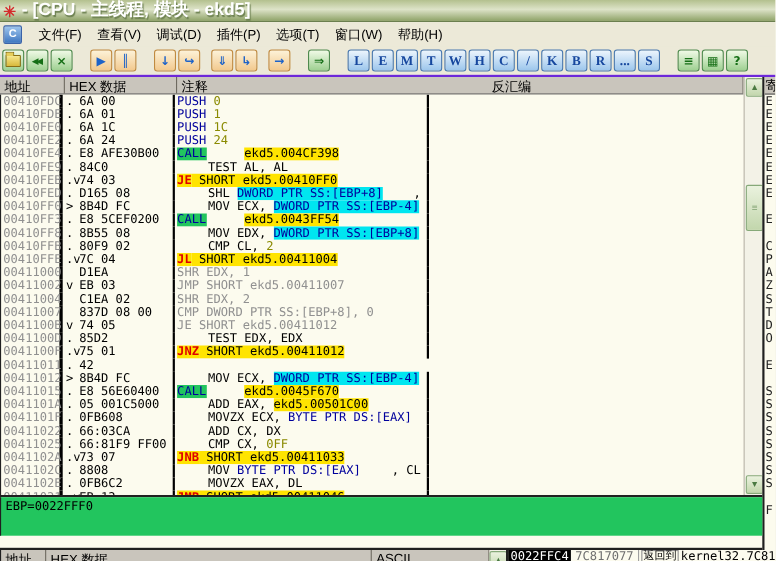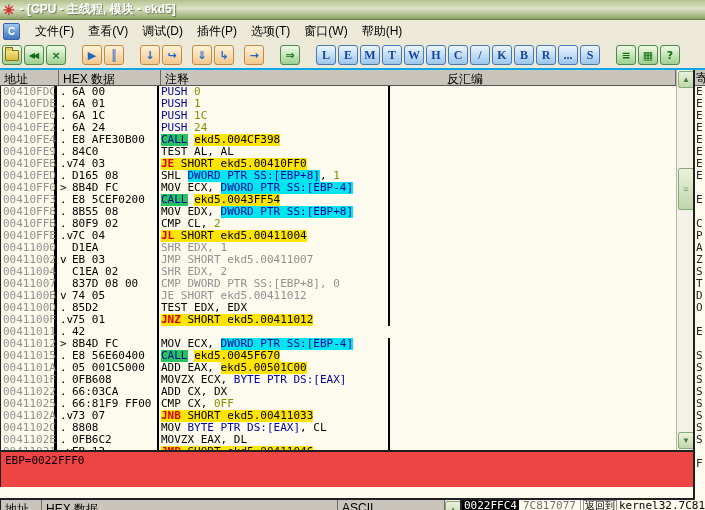--- a/index.html
+++ b/index.html
@@ -4,21 +4,21 @@
 <style>
   html,body{margin:0;padding:0;}
   #screen{position:relative;width:705px;height:510px;background:#ECE9D8;overflow:hidden;
     font-family:"Liberation Sans",sans-serif;font-size:12px;cursor:default;}
 
   
   .titlebar{position:absolute;left:0;top:0;width:705px;height:20px;
     background:linear-gradient(to bottom,#B3C08E 0%,#DDE3C8 45%,#8FA368 100%);
     border-bottom:1px solid #6B7F4F;display:flex;align-items:center;padding-left:3px;box-sizing:border-box;}
   .title-icon{color:#D42B2B;font-size:14px;line-height:14px;margin-right:5px;font-weight:bold;}
-  .title-text{color:#FFFFFF;font-weight:bold;font-size:12px;text-shadow:1px 1px 1px #6B7F4F;white-space:nowrap;}
+  .title-text{color:#FFFFFF;font-weight:bold;font-size:16px;text-shadow:1px 1px 1px #6B7F4F;white-space:nowrap;}
 
   
   .menubar{position:absolute;left:0;top:21px;width:705px;height:21px;background:#ECE9D8;
     display:flex;align-items:center;padding-left:3px;box-sizing:border-box;}
   .cpu-win-icon{width:15px;height:15px;border:1px solid #3A62A8;border-radius:2px;margin-right:8px;
     background:linear-gradient(to bottom,#9FC6EE,#3E76C0);color:#fff;font-weight:bold;font-size:10px;
     display:flex;align-items:center;justify-content:center;}
   .menu-item{padding:2px 7px;color:#000;white-space:nowrap;}
 
   
@@ -33,39 +33,39 @@
     font-family:"Liberation Serif",serif;font-size:12px;}
   .gap{width:14px;}
   .gap-s{width:8px;}
   .folder-shape{position:relative;width:12px;height:9px;background:linear-gradient(#F6E68A,#D8B93C);
     border:1px solid #8A6E14;border-radius:1px;}
   .folder-shape::before{content:"";position:absolute;left:-1px;top:-4px;width:6px;height:3px;
     background:#E6CE5C;border:1px solid #8A6E14;border-bottom:none;border-radius:1px 1px 0 0;}
   .rw{font-size:8px;letter-spacing:-2px;padding-right:2px;}
 
   
-  #cpu{position:absolute;left:0;top:68px;width:705px;height:442px;border-top:2px solid #0ea5e9;box-sizing:border-box;background:#FCFBEE;}
+  #cpu{position:absolute;left:0;top:68px;width:705px;height:442px;border-top:2px solid #6d28d9;box-sizing:border-box;background:#FCFBEE;}
   .mono{font-family:"DejaVu Sans Mono",monospace;font-size:11px;}
 
   .colhead{position:absolute;left:0;top:0;width:676px;height:16px;background:#C9C5BC;
     border-bottom:1px solid #555;display:flex;box-sizing:border-box;color:#000;}
   .colhead .hc{padding:1px 0 0 4px;box-sizing:border-box;border-right:1px solid #6E6A60;white-space:nowrap;overflow:hidden;}
   .hc.h-addr{width:59px;}
   .hc.h-hex{width:102px;}
   .hc.h-dis{width:233px;}
   .hc.h-com{flex:1;border-right:none;}
 
   #rows{position:absolute;left:0;top:16px;width:676px;height:364px;overflow:hidden;background:#FCFBEE;border-left:1px solid #202020;box-sizing:border-box;}
   .drow{display:flex;height:12px;line-height:12px;white-space:pre;justify-content:center;}
   .c-addr{width:56px;padding-left:2px;box-sizing:border-box;color:#909090;border-right:3px solid #000;flex:none;}
   .c-mark{width:15px;padding-left:3px;box-sizing:border-box;color:#000;flex:none;}
   .c-hex{width:85px;color:#000;border-right:2px solid #000;flex:none;}
   .c-dis{width:231px;padding-left:2px;box-sizing:border-box;border-right:2px solid #000;flex:none;overflow:hidden;}
   .c-com{flex:1;}
-  .sg-k{color:#000;}
+  .sg-k{color:#000;margin-left:28px;}
   .sg-b{color:#00009C;}
   .sg-n{color:#8A8A00;}
   .sg-g{color:#909090;}
   .sg-s{color:#00009C;background:#00E6F0;}
   .sg-y{color:#000;background:#FFE400;}
   .sg-jr{color:#DE0000;background:#FFE400;font-weight:bold;}
   .sg-jy{color:#000;background:#FFE400;}
   .sg-cm{color:#00009C;background:#22c55e;}
 
   
@@ -82,21 +82,21 @@
   
   .regpane{position:absolute;left:693px;top:0;width:12px;height:430px;border-left:2px solid #202020;background:#FCFBEE;box-sizing:border-box;overflow:hidden;}
   .reghead{height:16px;background:#C9C5BC;border-bottom:1px solid #555;box-sizing:border-box;color:#000;
     font-size:12px;overflow:hidden;white-space:nowrap;padding-left:1px;}
   .regrow{height:12px;line-height:12px;color:#222;padding-left:1px;}
 
   
   .divider{position:absolute;left:0;width:693px;height:2px;background:#202020;}
   .d1{top:380px;}
   .d2{top:428px;}
-  .infopane{position:absolute;left:0;top:382px;width:693px;height:35px;background:#ef4444;
+  .infopane{position:absolute;left:0;top:382px;width:693px;height:35px;background:#22c55e;
     border-left:1px solid #202020;box-sizing:border-box;color:#000;padding:2px 0 17px 4px;}
 
   
   .bottomstrip{position:absolute;left:0;top:430px;width:705px;height:12px;overflow:hidden;}
   .dumphead{position:absolute;left:0;top:0;width:445px;height:16px;background:#C9C5BC;display:flex;box-sizing:border-box;color:#000;border-left:1px solid #202020;}
   .dumphead .hc{padding:1px 0 0 4px;border-right:1px solid #6E6A60;box-sizing:border-box;white-space:nowrap;}
   .dh-addr{width:41px;}
   .dh-hex{width:296px;}
   .dh-ascii{flex:1;border-right:none;}
   .dumpscroll{position:absolute;left:445px;top:0;width:15px;height:16px;background:#F3F2E7;}

